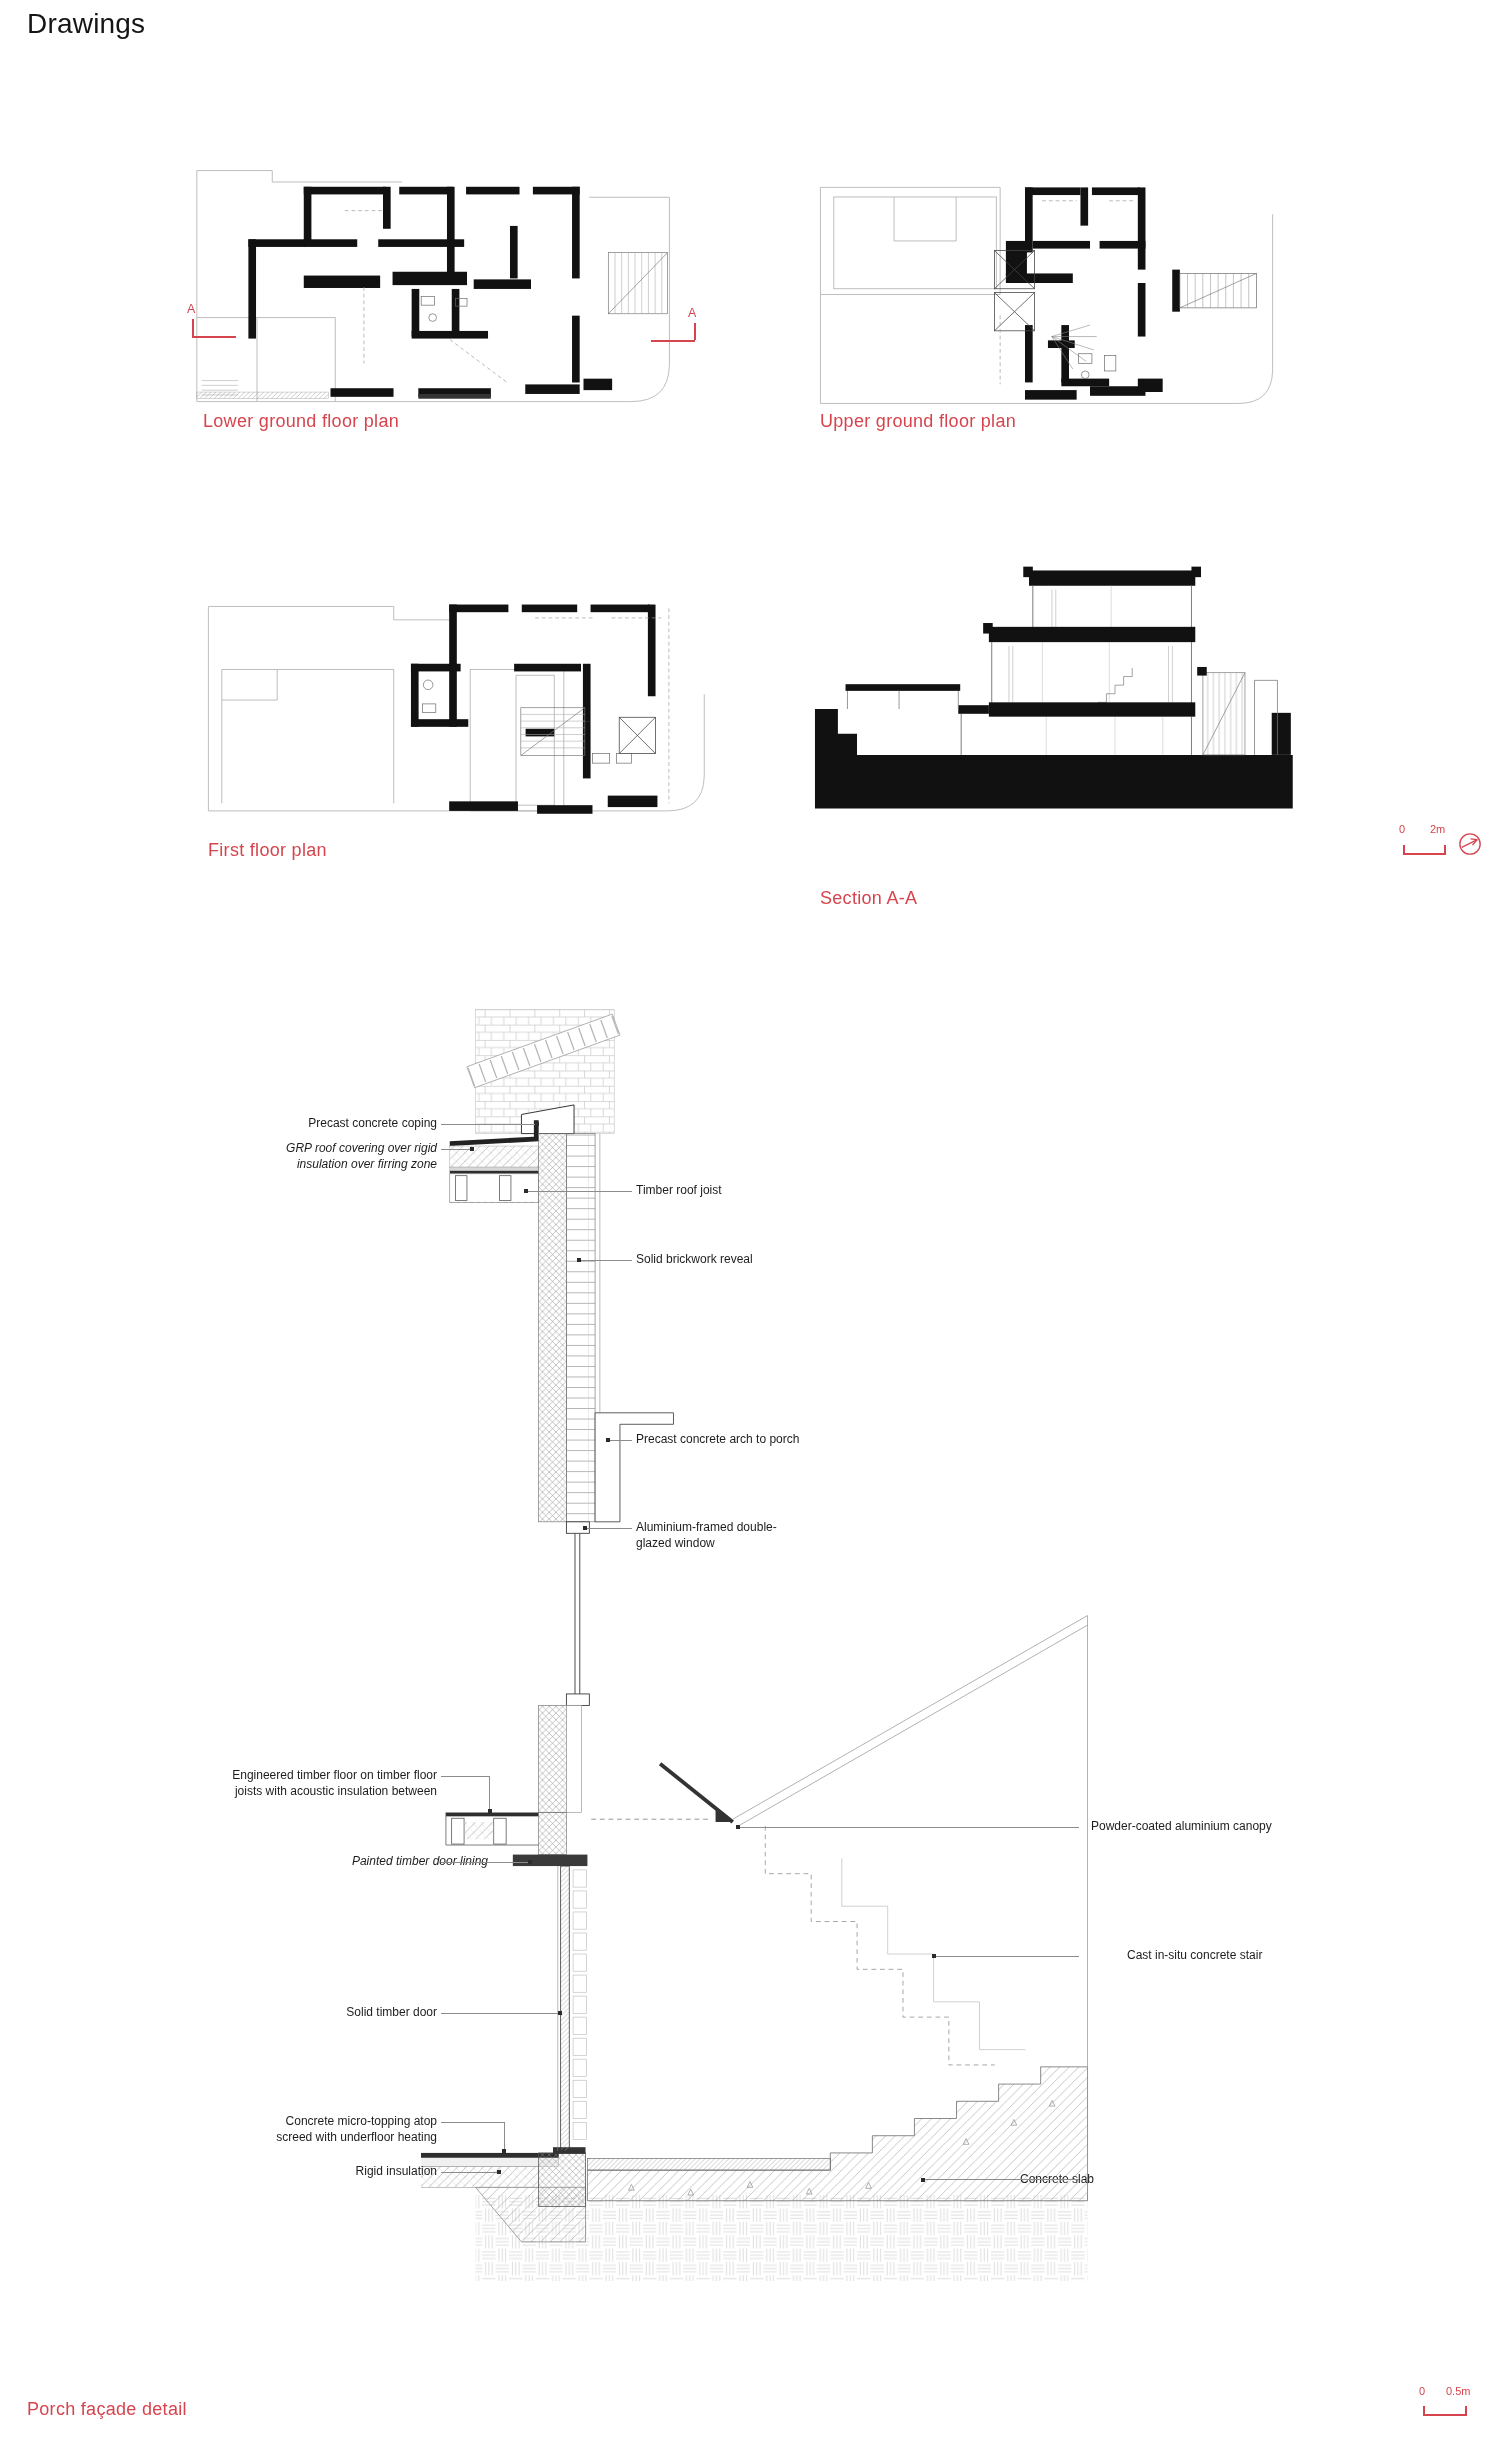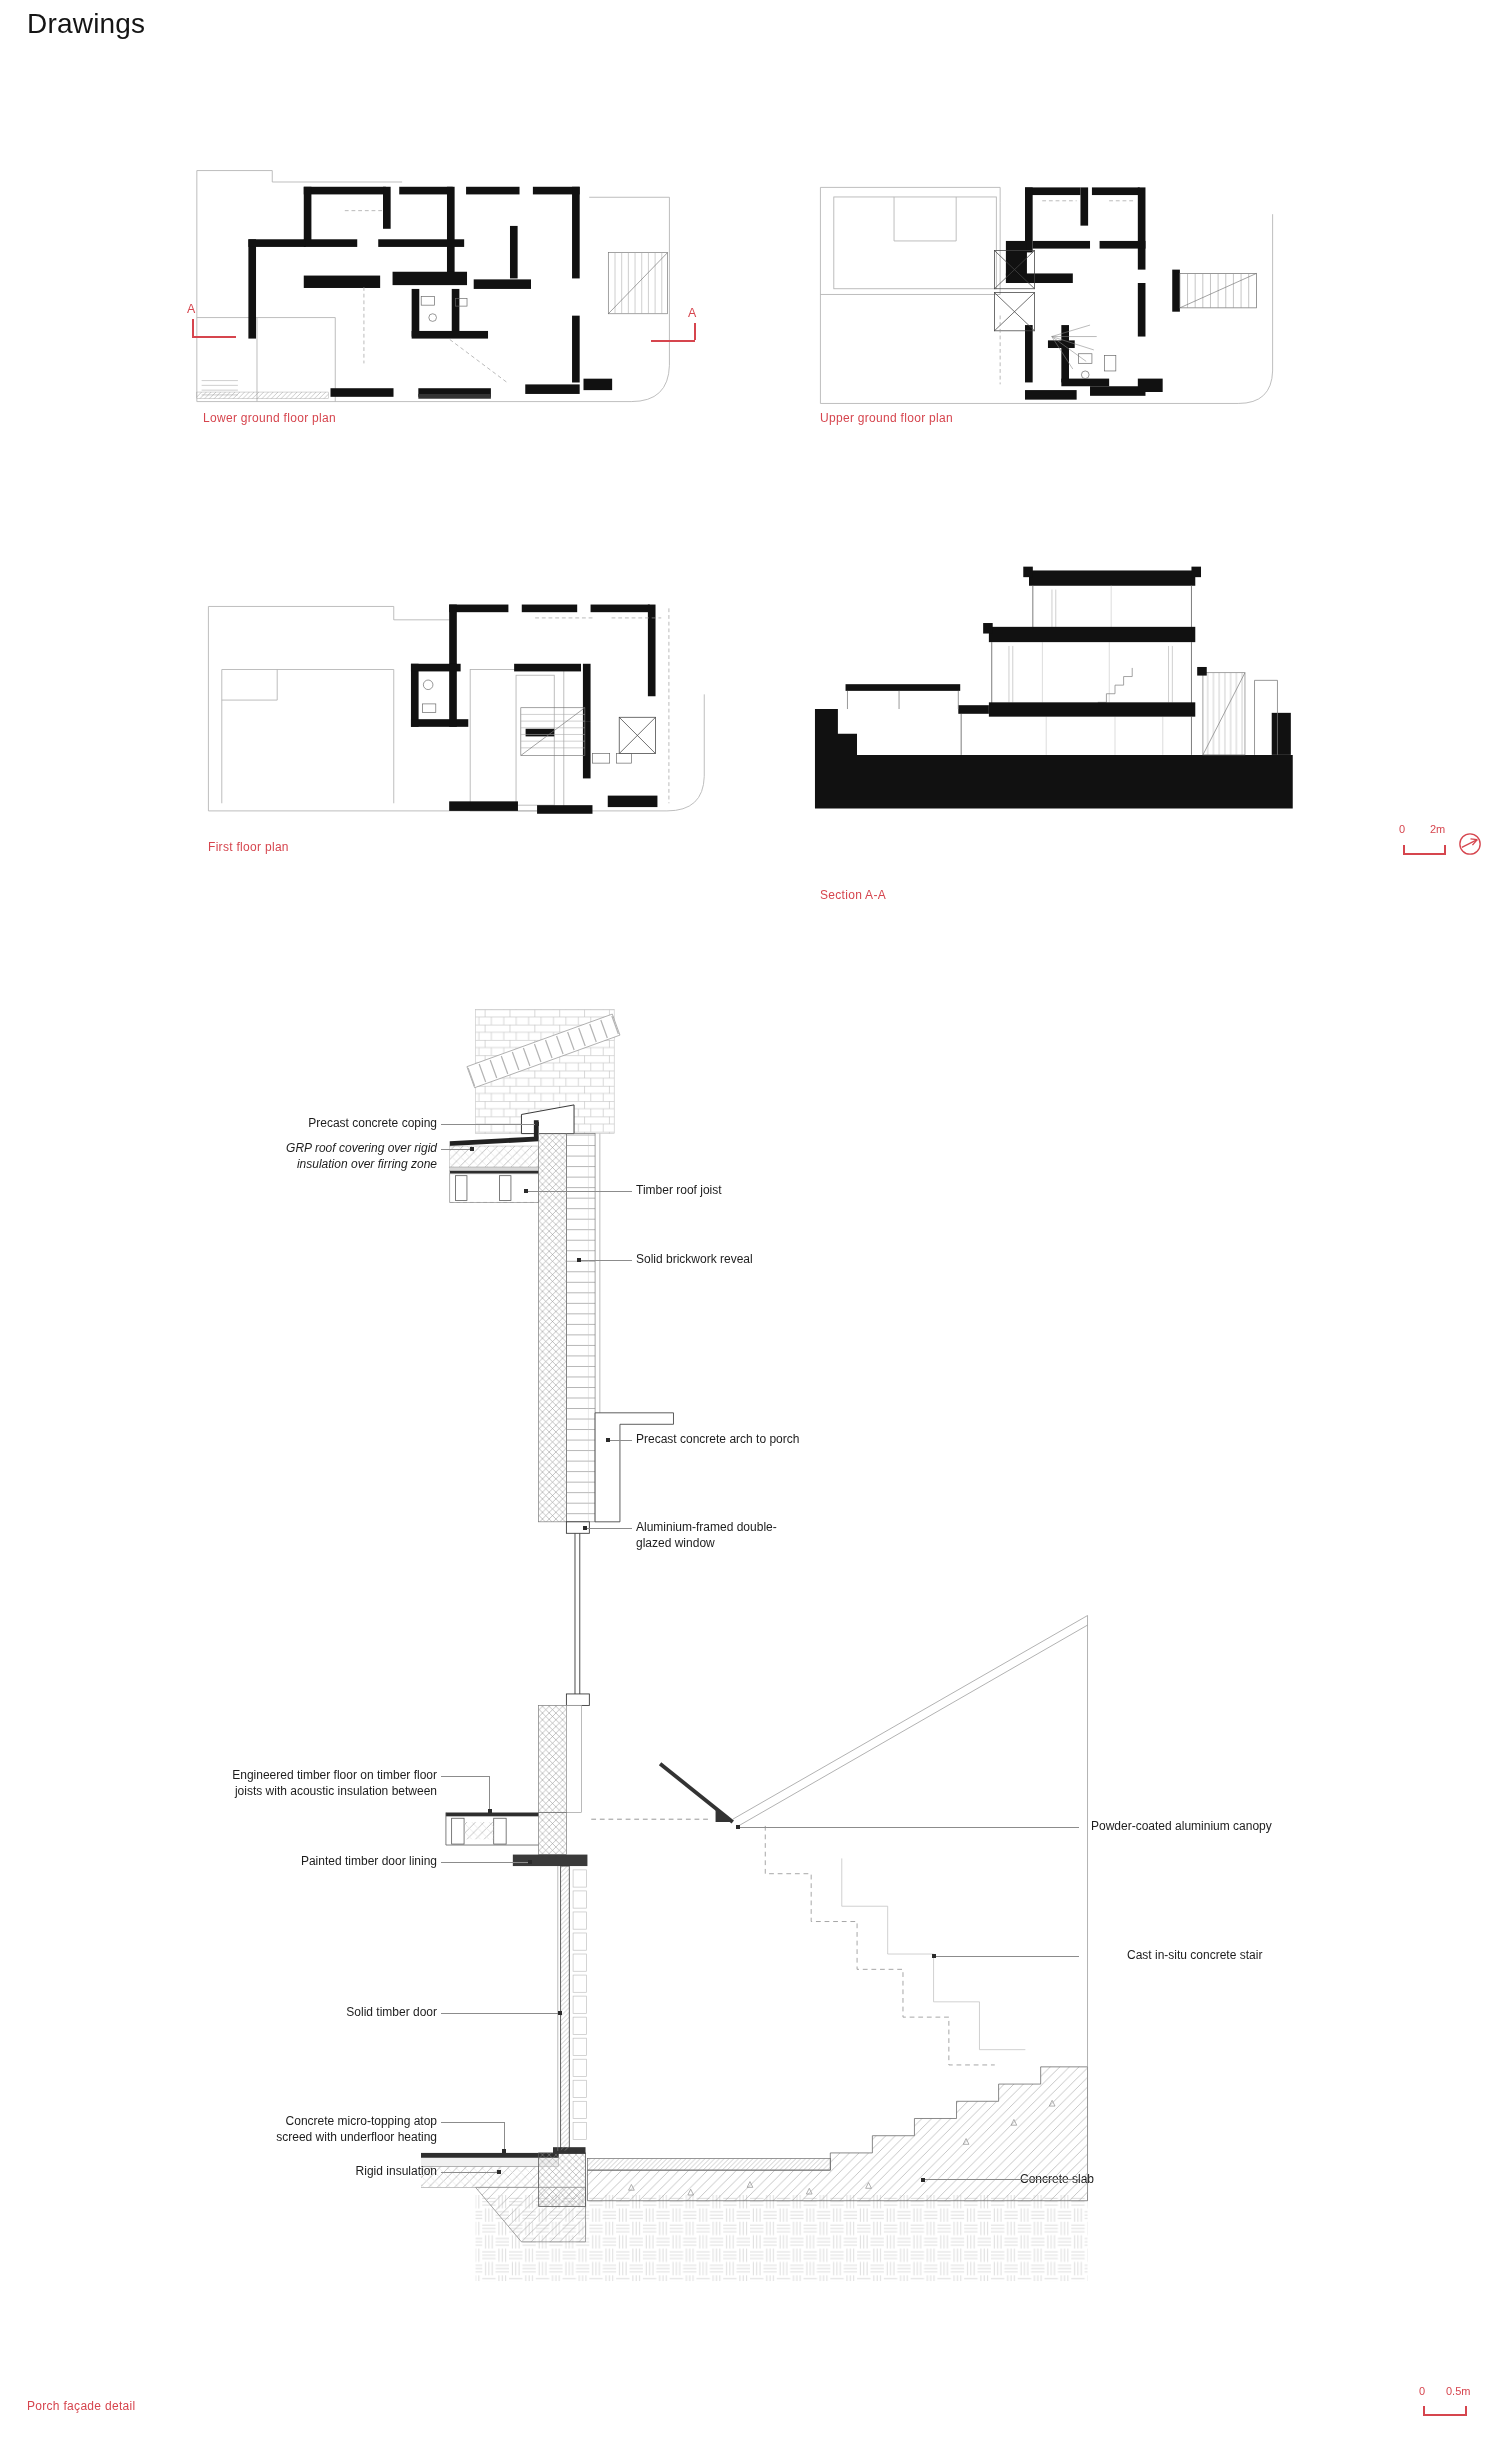--- a/index.html
+++ b/index.html
@@ -1,19 +1,19 @@
 <!DOCTYPE html>
 <html><head>
 <meta charset="utf-8">
 <style>
   html,body{margin:0;padding:0;background:#fff;}
   .sheet{position:relative;width:1510px;height:2447px;background:#ffffff;overflow:hidden;
          font-family:"Liberation Sans", sans-serif;color:#1d1d1d;}
   .title{position:absolute;left:27px;top:7.6px;font-size:28px;font-weight:500;color:#151515;letter-spacing:0.2px;}
-  .caption{position:absolute;font-size:12px;letter-spacing:0.3px;color:#d6454e;white-space:nowrap;}
+  .caption{position:absolute;font-size:18px;letter-spacing:0.3px;color:#d6454e;white-space:nowrap;}
   .ann{position:absolute;font-size:12px;line-height:1.33;color:#1d1d1d;}
   .ann.r{text-align:right;}
   .nw{white-space:nowrap;}
   .lh{position:absolute;height:1px;background:#8c8c8c;}
   .lv{position:absolute;width:1px;background:#8c8c8c;}
   .ldot{position:absolute;width:3.8px;height:3.8px;background:#2b2b2b;}
   .rlh{position:absolute;height:1.9px;background:#d6454e;}
   .rlv{position:absolute;width:1.9px;background:#d6454e;}
   .num{position:absolute;font-size:11px;color:#d6454e;}
   .marker{position:absolute;font-size:12.4px;color:#d6454e;}
@@ -375,21 +375,21 @@
 
   <div class="ann r" style="right:1073px;top:1768px;width:231px;">Engineered timber floor on timber floor joists with acoustic insulation between</div>
   <div class="lh" style="left:441px;top:1776px;width:49px;"></div>
   <div class="lv" style="left:489px;top:1776px;height:33px;"></div>
   <div class="ldot" style="left:488px;top:1809px;"></div>
 
   <div class="ann nw" style="left:1083px;top:1819px;margin-left:8px;">Powder-coated aluminium canopy</div>
   <div class="lh" style="left:740px;top:1827px;width:339px;"></div>
   <div class="ldot" style="left:736px;top:1825px;"></div>
 
-  <div class="ann r nw" style="right:1073px;top:1854px;">Painted timber door lining</div>
+  <div class="ann r nw" style="right:1022px;top:1854px;font-style:italic;">Painted timber door lining</div>
   <div class="lh" style="left:441px;top:1862px;width:87px;"></div>
   <div class="ldot" style="left:528px;top:1860px;"></div>
 
   <div class="ann nw" style="left:1083px;top:1948px;margin-left:44px;">Cast in-situ concrete stair</div>
   <div class="lh" style="left:936px;top:1956px;width:143px;"></div>
   <div class="ldot" style="left:932px;top:1954px;"></div>
 
   <div class="ann r nw" style="right:1073px;top:2005px;">Solid timber door</div>
   <div class="lh" style="left:441px;top:2013px;width:118px;"></div>
   <div class="ldot" style="left:558px;top:2011px;"></div>

